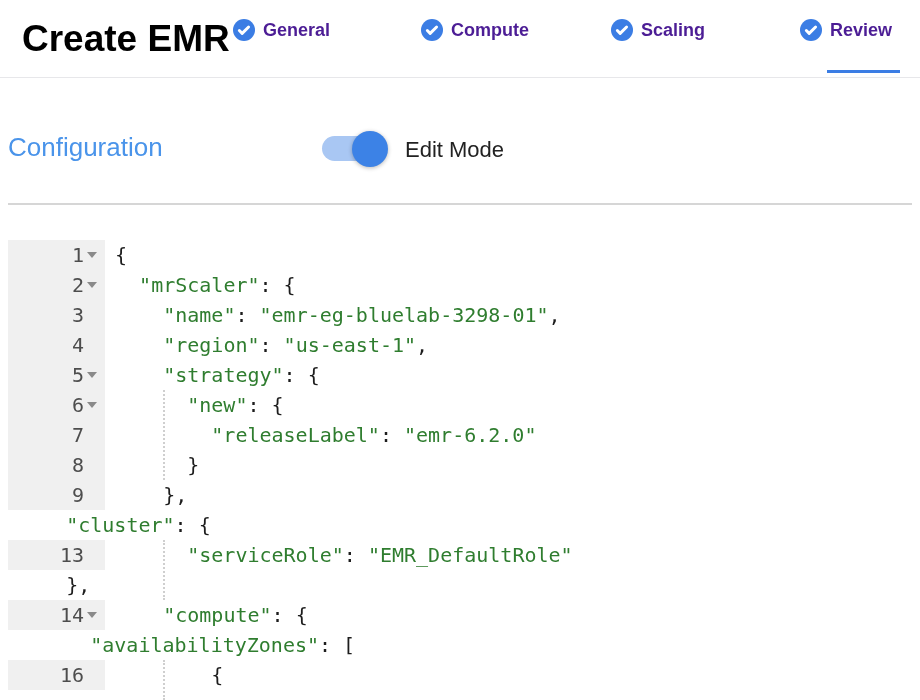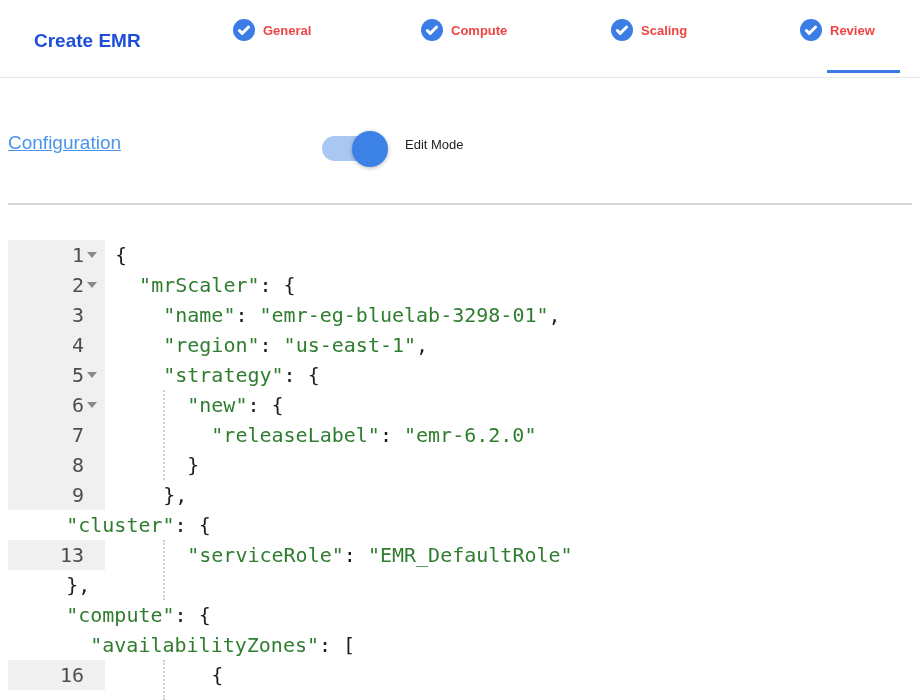--- a/index.html
+++ b/index.html
@@ -5,38 +5,38 @@
   html,body{margin:0;padding:0;}
   body{
     width:920px;height:700px;overflow:hidden;background:#fff;
     font-family:"Liberation Sans",sans-serif;
     -webkit-font-smoothing:antialiased;
   }
   .page{position:relative;width:920px;height:700px;background:#fff;}
 
   
   .hdr{position:absolute;top:0;left:0;right:0;height:77px;background:#fff;border-bottom:1px solid #e7e7ea;}
-  .title{position:absolute;left:18px;top:14px;margin:16px;font-size:19px;font-weight:700;color:#1d4ed8;}
+  .title{position:absolute;left:18px;top:14px;margin:4px;font-size:37px;font-weight:700;color:#000000;}
   .steps{position:absolute;inset:0;}
   .step{position:absolute;top:19px;display:flex;align-items:center;gap:8px;cursor:pointer;}
   .step:nth-child(1){left:233px}
   .step:nth-child(2){left:421px}
   .step:nth-child(3){left:611px}
   .step:nth-child(4){left:800px}
   .check{width:22px;height:22px;display:inline-flex;}
-  .step-label{font-size:13px;font-weight:700;color:#ef4444;}
+  .step-label{font-size:18px;font-weight:700;color:#4c1d95;}
   .step.active::after{content:"";position:absolute;left:27px;top:51px;width:73px;height:3px;background:#3b7de4;}
 
   
-  .section-title{position:absolute;left:8px;top:132px;margin:0;font-size:19px;font-weight:400;color:#4a94ea;text-decoration:underline;}
+  .section-title{position:absolute;left:8px;top:132px;margin:0;font-size:26px;font-weight:400;color:#4a94ea;}
   .switch{position:absolute;left:322px;top:129px;width:68px;height:40px;cursor:pointer;}
   .switch .track{position:absolute;left:0;top:7px;width:62px;height:25px;border-radius:13px;background:#a9c7f3;}
   .switch .knob{position:absolute;left:30px;top:2px;width:36px;height:36px;border-radius:50%;
     background:#3c82e6;box-shadow:0 1px 4px rgba(0,0,0,.28);}
-  .toggle-label{position:absolute;left:405px;top:137px;font-size:13px;color:#222;}
+  .toggle-label{position:absolute;left:405px;top:137px;font-size:22px;color:#222;}
 
   .divider{position:absolute;left:8px;right:8px;top:203px;height:2px;background:#d6d6d6;}
 
   
   .editor{position:absolute;left:8px;top:240px;width:912px;height:460px;overflow:hidden;background:#fff;
     font-family:"DejaVu Sans Mono",monospace;cursor:text;}
   .row{display:flex;height:30px;}
   .gutter-cell{flex:0 0 97px;width:97px;background:#f0f0f0;display:flex;align-items:center;
     justify-content:flex-end;padding-right:5px;box-sizing:border-box;}
   .lnum{font-size:20px;color:#4d4d4d;}
@@ -199,20 +199,24 @@
       <span class="fold"></span>
     </div>
     <div class="code"><span class="tok-pun">      </span><span class="tok-str">"serviceRole"</span><span class="tok-pun">: </span><span class="tok-str">"EMR_DefaultRole"</span></div>
   </div>
 
   <div class="row">
     <div class="code"><span class="tok-pun">    },</span></div>
   </div>
 
   <div class="row">
+    <div class="gutter-cell">
+      <span class="lnum">14</span>
+      <span class="fold show"></span>
+    </div>
     <div class="code"><span class="tok-pun">    </span><span class="tok-str">"compute"</span><span class="tok-pun">: {</span></div>
   </div>
 
   <div class="row">
     <div class="code"><span class="tok-pun">      </span><span class="tok-str">"availabilityZones"</span><span class="tok-pun">: [</span></div>
   </div>
 
   <div class="row">
     <div class="gutter-cell">
       <span class="lnum">16</span>

